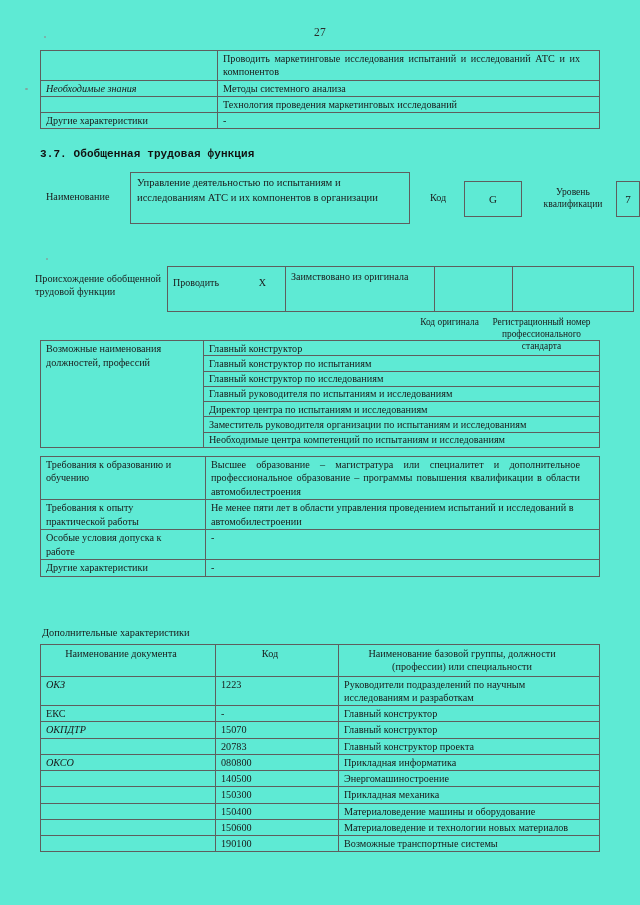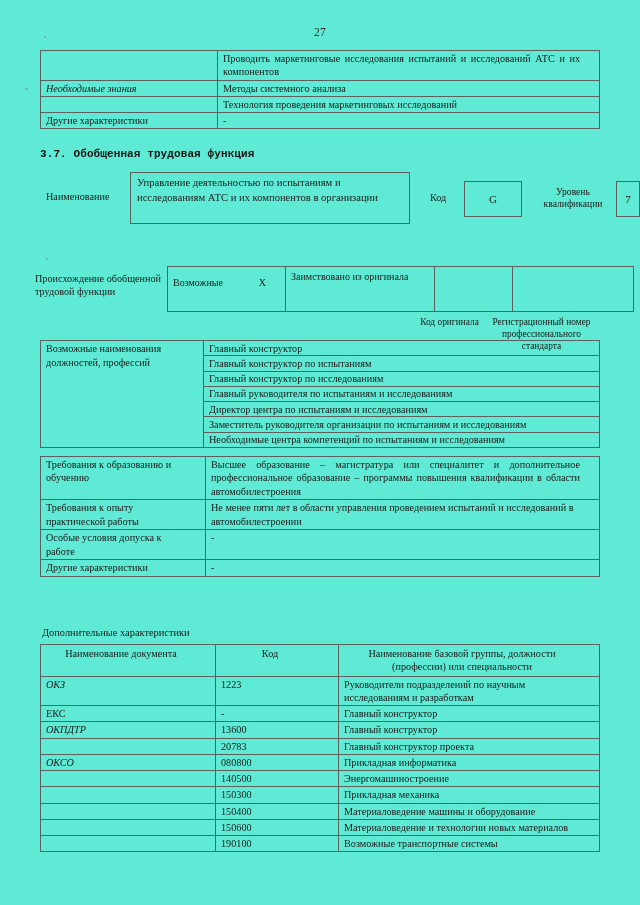--- a/index.html
+++ b/index.html
@@ -271,21 +271,21 @@
     <div class="box-level">7</div>
   </div>
 
   <div id="origin-block">
     <div class="lbl-origin">Происхождение обобщенной трудовой функции</div>
     <table class="grid">
       <tbody>
           <tr>
         <td class="c-orig">
           <div class="orig-inner">
-            <span>Возможные</span>
+            <span>Проводить</span>
             <span>X</span>
           </div>
         </td>
         <td class="c-borrow">Заимствовано из оригинала</td>
         <td class="c-code"></td>
         <td class="c-reg"></td>
       </tr>
     </tbody>
       </table>
     <div class="cap cap-code">Код оригинала</div>
@@ -358,21 +358,21 @@
         <td class="c-code">1223</td>
         <td>Руководители подразделений по научным исследованиям и разработкам</td>
       </tr>
       <tr>
         <td class="c-doc">ЕКС</td>
         <td class="c-code">-</td>
         <td>Главный конструктор</td>
       </tr>
       <tr>
         <td class="c-doc nb-bottom">ОКПДТР</td>
-        <td class="c-code">13600</td>
+        <td class="c-code">15070</td>
         <td>Главный конструктор</td>
       </tr>
       <tr>
         <td class="c-doc nb-top"></td>
         <td class="c-code">20783</td>
         <td>Главный конструктор проекта</td>
       </tr>
       <tr>
         <td class="c-doc nb-bottom">ОКСО</td>
         <td class="c-code">080800</td>

